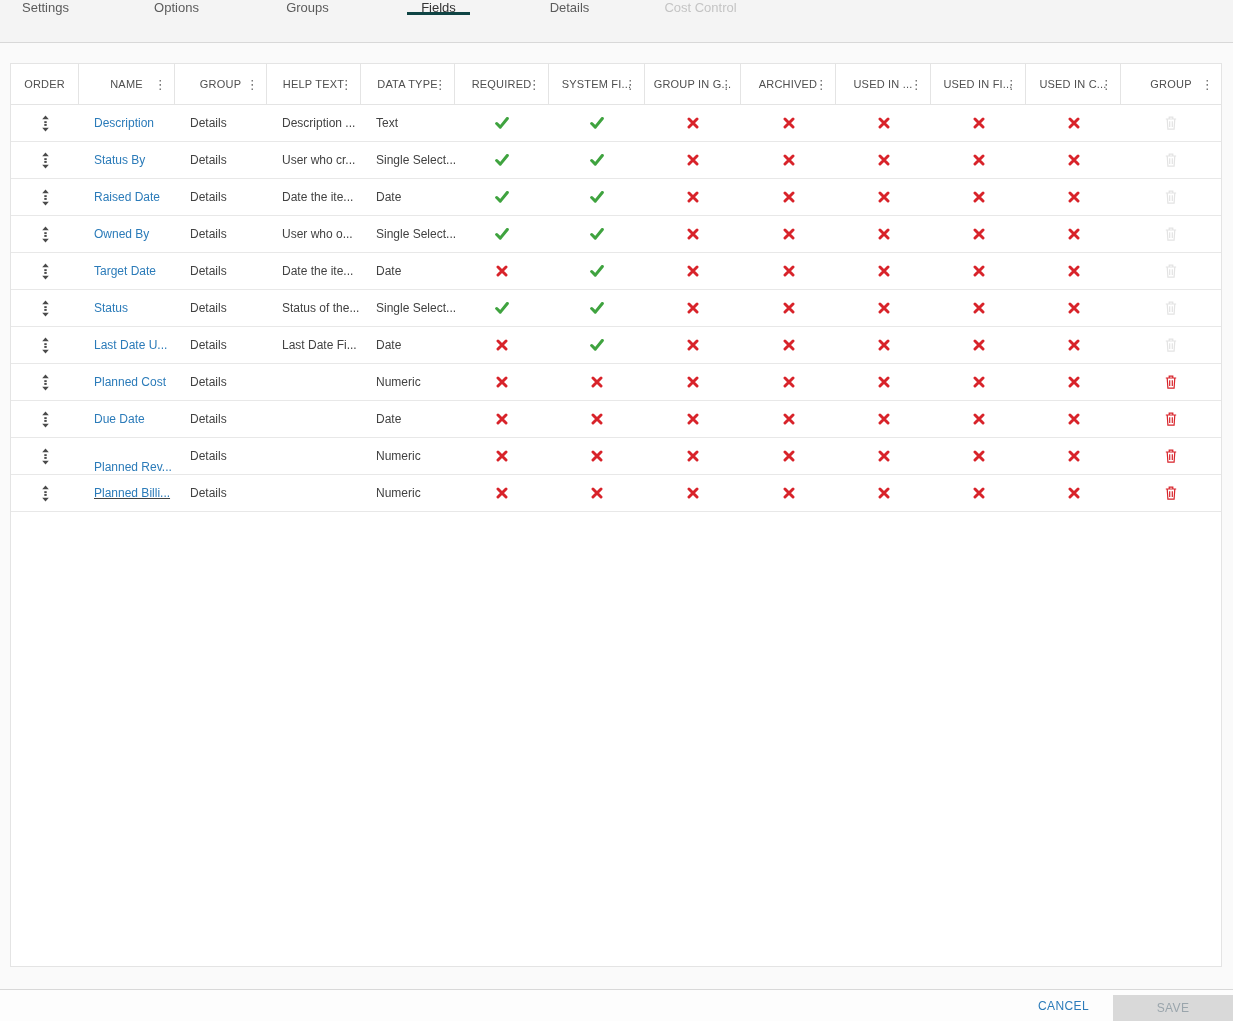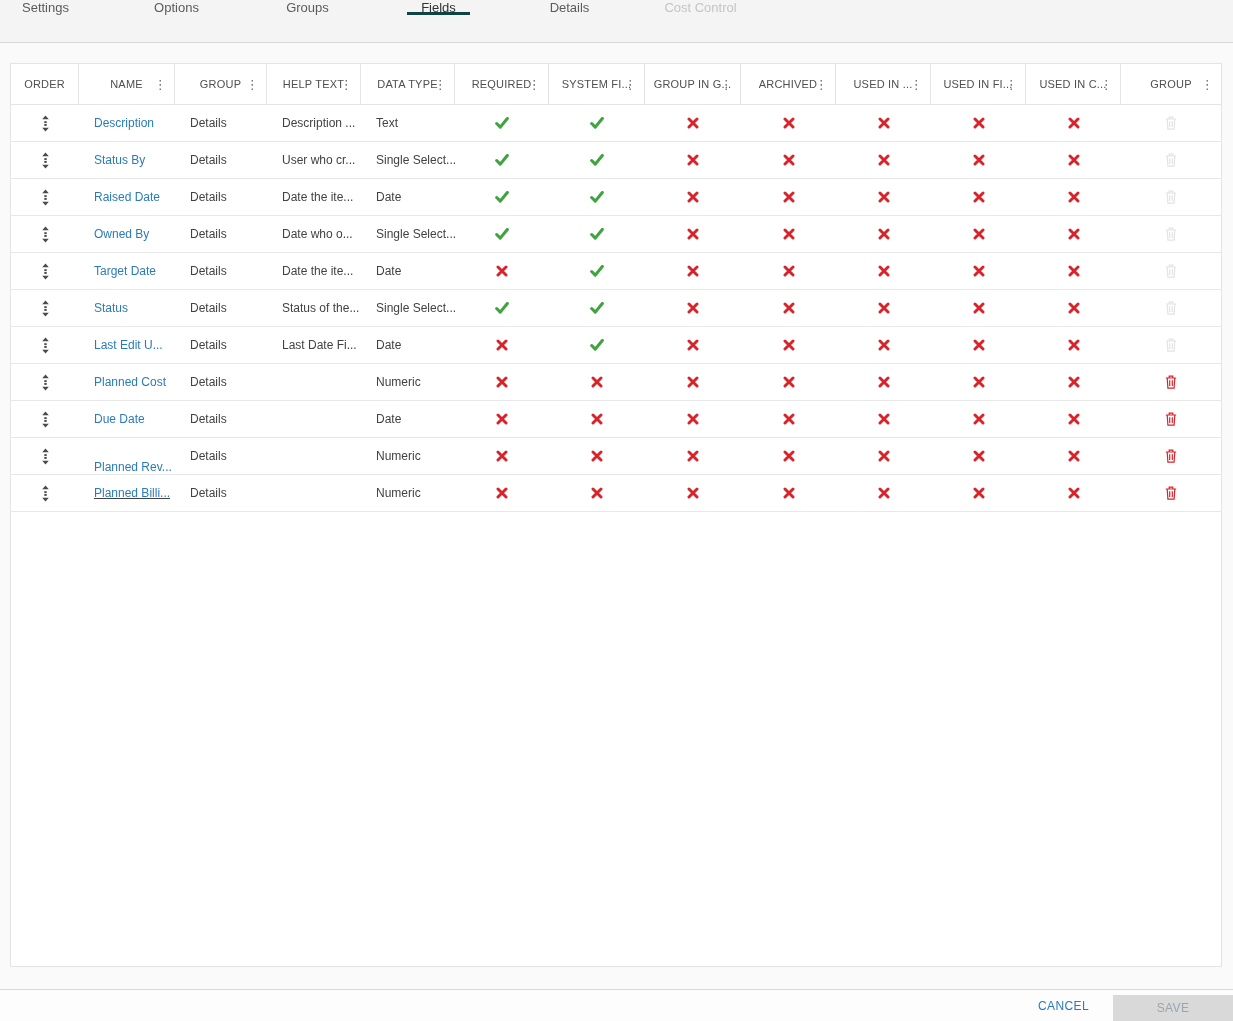--- a/index.html
+++ b/index.html
@@ -354,21 +354,21 @@
                   <rect x="3.3" y="6.2" width="2.4" height="1.9" fill="#4a4a4a"></rect>
                   <rect x="3.3" y="9" width="2.4" height="1.9" fill="#4a4a4a"></rect>
                   <path d="M4.5 16.5 L1.2 12.8 H7.8 Z" fill="#4a4a4a"></path>
                 </svg>
               </button>
             </div>
             <div class="cell" style="flex: 0 0 96px; width: 96px;">
               <span class="name-link">Owned By</span>
             </div>
             <div class="cell" style="flex: 0 0 92px; width: 92px;">Details</div>
-            <div class="cell" style="flex: 0 0 94px; width: 94px;">Date who o...</div>
+            <div class="cell" style="flex: 0 0 94px; width: 94px;">User who o...</div>
             <div class="cell" style="flex: 0 0 94px; width: 94px;">Single Select...</div>
             <div class="cell center" style="flex: 0 0 94px; width: 94px;">
               <span style="display: flex;">
                 <svg width="14" height="12" viewBox="0 0 16 14">
                   <path d="M1.8 7.6 L6 11.8 L14.2 1.8" fill="none" stroke="#3fa33f" stroke-width="3.6" stroke-linecap="round" stroke-linejoin="round"></path>
                 </svg>
               </span>
             </div>
             <div class="cell center" style="flex: 0 0 96px; width: 96px;">
               <span style="display: flex;">
@@ -579,21 +579,21 @@
               <button class="drag-handle">
                 <svg width="9" height="17" viewBox="0 0 9 17">
                   <path d="M4.5 0.5 L7.8 4.2 H1.2 Z" fill="#4a4a4a"></path>
                   <rect x="3.3" y="6.2" width="2.4" height="1.9" fill="#4a4a4a"></rect>
                   <rect x="3.3" y="9" width="2.4" height="1.9" fill="#4a4a4a"></rect>
                   <path d="M4.5 16.5 L1.2 12.8 H7.8 Z" fill="#4a4a4a"></path>
                 </svg>
               </button>
             </div>
             <div class="cell" style="flex: 0 0 96px; width: 96px;">
-              <span class="name-link">Last Edit U...</span>
+              <span class="name-link">Last Date U...</span>
             </div>
             <div class="cell" style="flex: 0 0 92px; width: 92px;">Details</div>
             <div class="cell" style="flex: 0 0 94px; width: 94px;">Last Date Fi...</div>
             <div class="cell" style="flex: 0 0 94px; width: 94px;">Date</div>
             <div class="cell center" style="flex: 0 0 94px; width: 94px;">
               <span style="display: flex;">
                 <svg width="12" height="12" viewBox="0 0 14 14">
                   <path d="M2.3 2.3 L11.7 11.7 M11.7 2.3 L2.3 11.7" stroke="#d8232a" stroke-width="3.4" stroke-linecap="round"></path>
                 </svg>
               </span>

